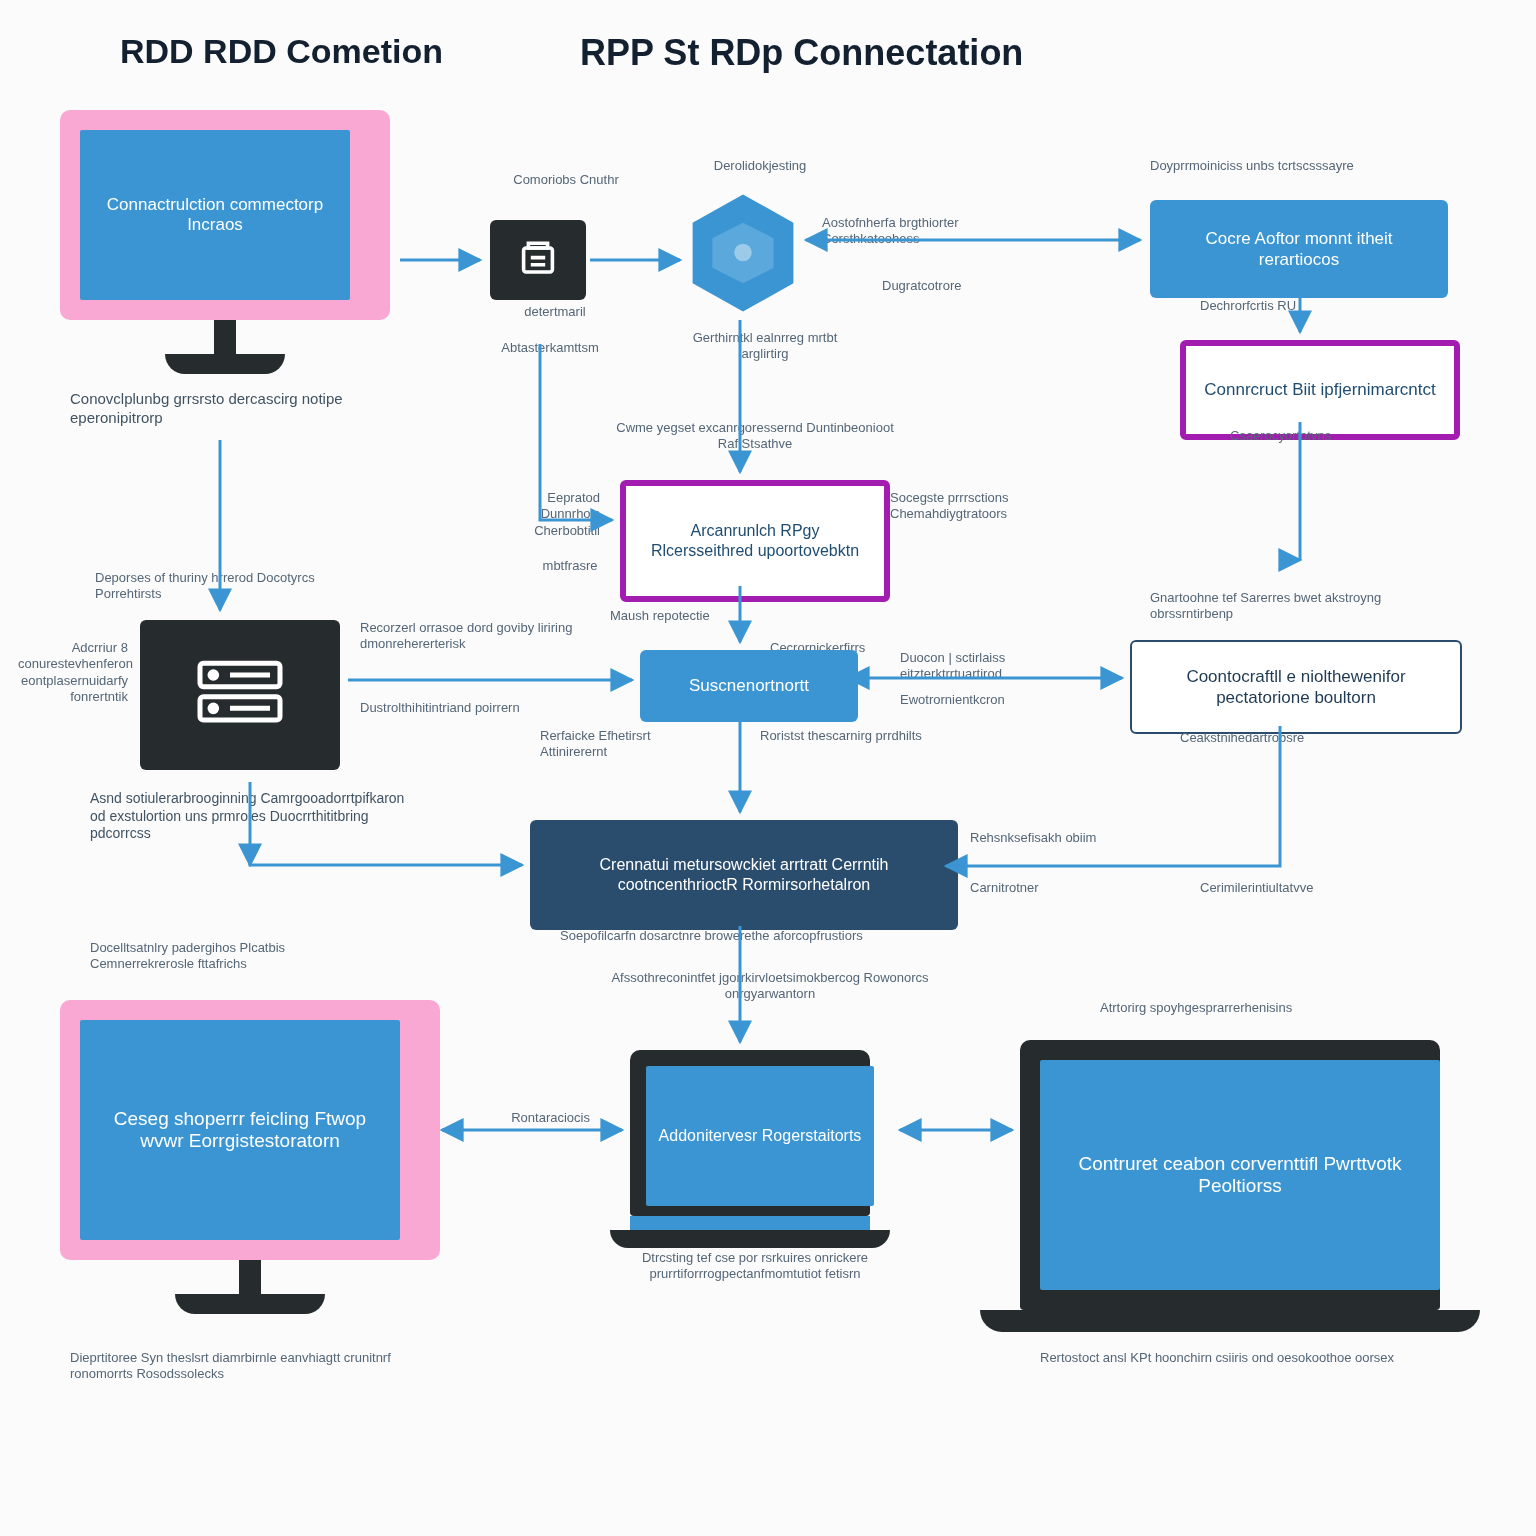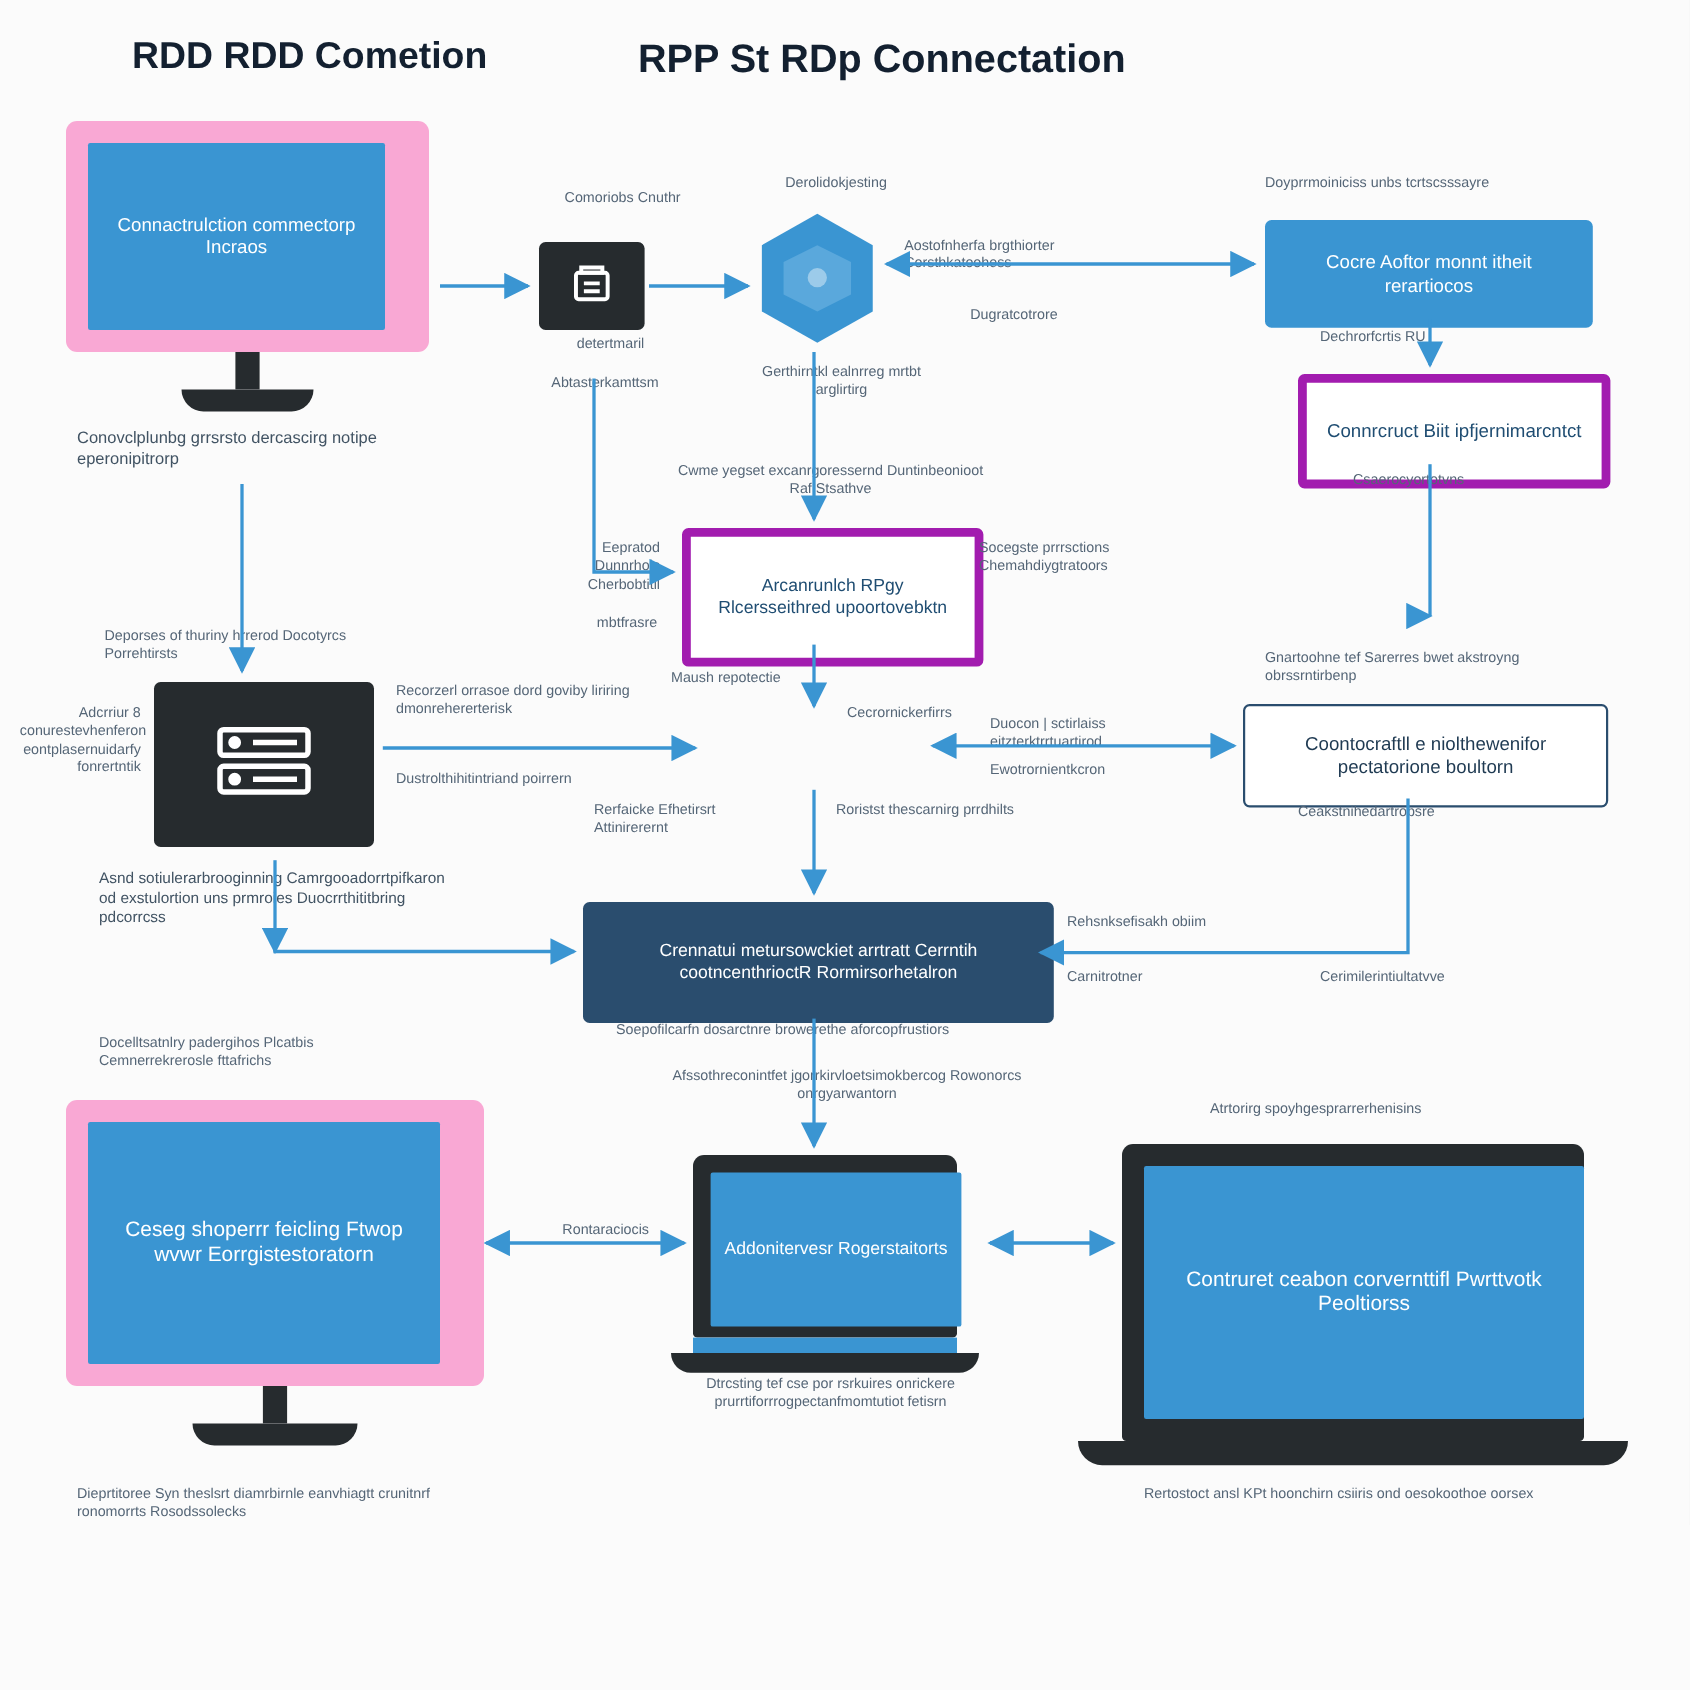--- a/index.html
+++ b/index.html
@@ -2,21 +2,21 @@
 <html><head>
 <meta charset="utf-8">
 <style>
   html,body{margin:0;padding:0;background:#f5f5f5;font-family:Arial,Helvetica,sans-serif;color:#333;}
   .stage{position:relative;width:1536px;height:1536px;background:#fbfbfb;}
   .title{position:absolute;font-weight:700;color:#132030;}
   .title.left{left:120px;top:32px;font-size:34px;}
   .title.right{left:580px;top:32px;font-size:36px;}
   .box{position:absolute;border-radius:6px;display:flex;align-items:center;justify-content:center;text-align:center;padding:10px 14px;font-size:17px;line-height:1.25;color:#fff;}
   .box.blue{background:#3a95d2;}
-  .box.blue-outline{background:#fff;border:8px solid #a21caf;color:#1f4d72;}
+  .box.blue-outline{background:#fff;border:6px solid #a21caf;color:#1f4d72;}
   .box.navy{background:#2a4d6e;}
   .box.navy-outline{background:#fff;border:2px solid #2a4d6e;color:#1f3a52;}
   .caption{position:absolute;font-size:15px;color:#415363;line-height:1.25;}
   .caption.small{font-size:13px;color:#556677;}
   
   .monitor{position:absolute;}
   .monitor .bezel{background:#f9a8d4;border-radius:10px;padding:20px;}
   .monitor .screen{background:#3a95d2;border-radius:2px;display:flex;align-items:center;justify-content:center;color:#fff;text-align:center;font-size:17px;padding:10px;}
   .monitor .stand{width:22px;height:34px;background:#262b2e;margin:0 auto;}
   .monitor .base{width:120px;height:20px;background:#262b2e;margin:0 auto;border-radius:0 0 50px 50px;}
@@ -84,20 +84,21 @@
   <div class="caption small" style="left:1230px;top:428px;width:180px;">Csaerocyortotvns</div>
 
   <div class="caption small" style="left:610px;top:420px;width:290px;text-align:center;">Cwme yegset excanrgoressernd Duntinbeonioot Raf Stsathve</div>
   <div class="box blue-outline" style="left:620px;top:480px;width:230px;height:90px;font-size:16px;">Arcanrunlch RPgy Rlcersseithred upoortovebktn</div>
   <div class="caption small" style="left:510px;top:490px;width:90px;text-align:right;">Eepratod Dunnrhois Cherbobtitil</div>
   <div class="caption small" style="left:530px;top:558px;width:80px;text-align:center;">mbtfrasre</div>
   <div class="caption small" style="left:890px;top:490px;width:200px;">Socegste prrrsctions Chemahdiygtratoors</div>
 
   <div class="caption small" style="left:610px;top:608px;width:130px;">Maush repotectie</div>
   <div class="caption small" style="left:770px;top:608px;width:140px;margin-top:32px;">Cecrornickerfirrs</div>
+  <div class="box blue" style="left:640px;top:650px;width:190px;height:52px;">Suscnenortnortt</div>
   <div class="caption small" style="left:900px;top:650px;width:200px;">Duocon | sctirlaiss eitzterktrrtuartirod</div>
   <div class="caption small" style="left:900px;top:692px;width:200px;">Ewotrornientkcron</div>
   <div class="caption small" style="left:540px;top:728px;width:170px;">Rerfaicke Efhetirsrt Attinirerernt</div>
   <div class="caption small" style="left:760px;top:728px;width:180px;">Roristst thescarnirg prrdhilts</div>
 
   <div class="caption small" style="left:1150px;top:590px;width:280px;">Gnartoohne tef Sarerres bwet akstroyng obrssrntirbenp</div>
   <div class="box navy-outline" style="left:1130px;top:640px;width:300px;height:70px;">Coontocraftll e niolthewenifor pectatorione boultorn</div>
   <div class="caption small" style="left:1180px;top:730px;width:200px;">Ceakstnihedartrobsre</div>
 
   <div class="tile" style="left:140px;top:620px;width:200px;height:150px;">

